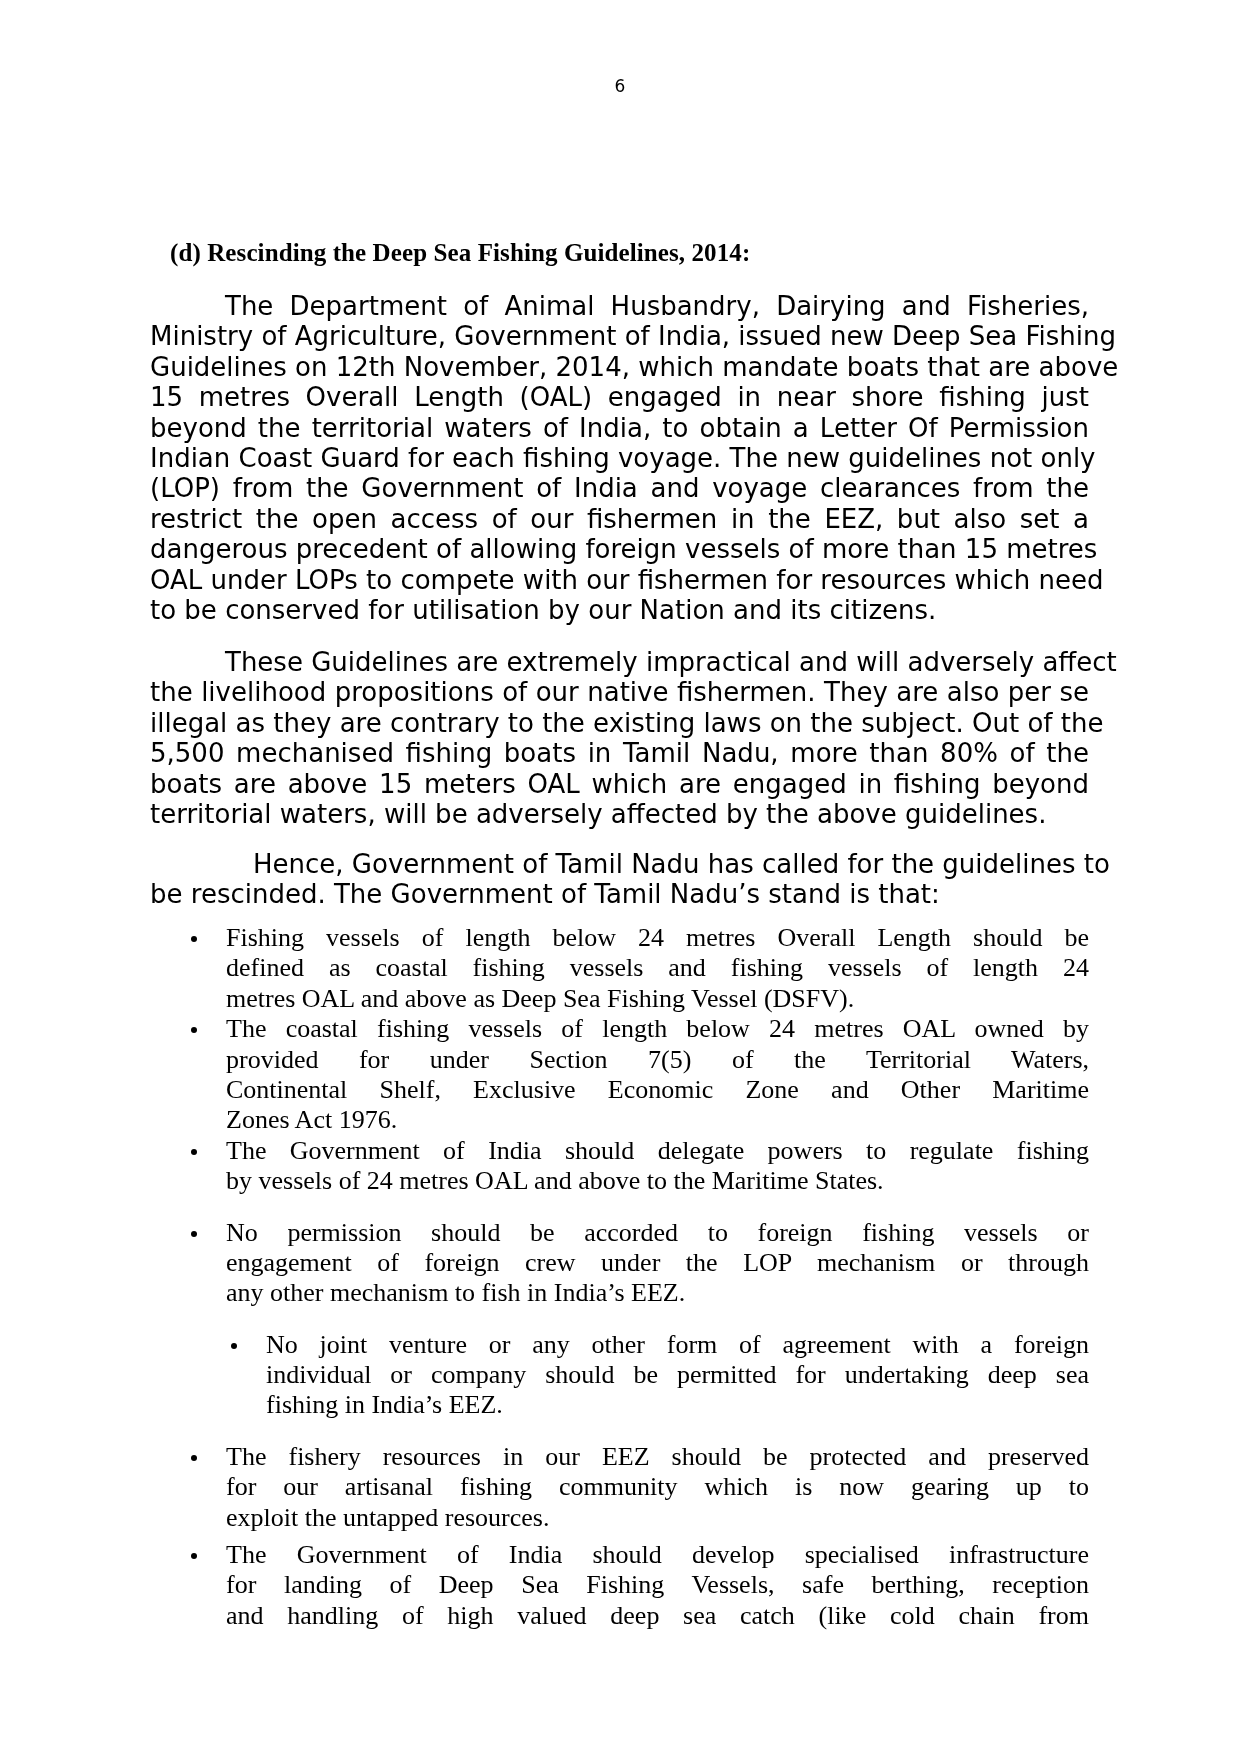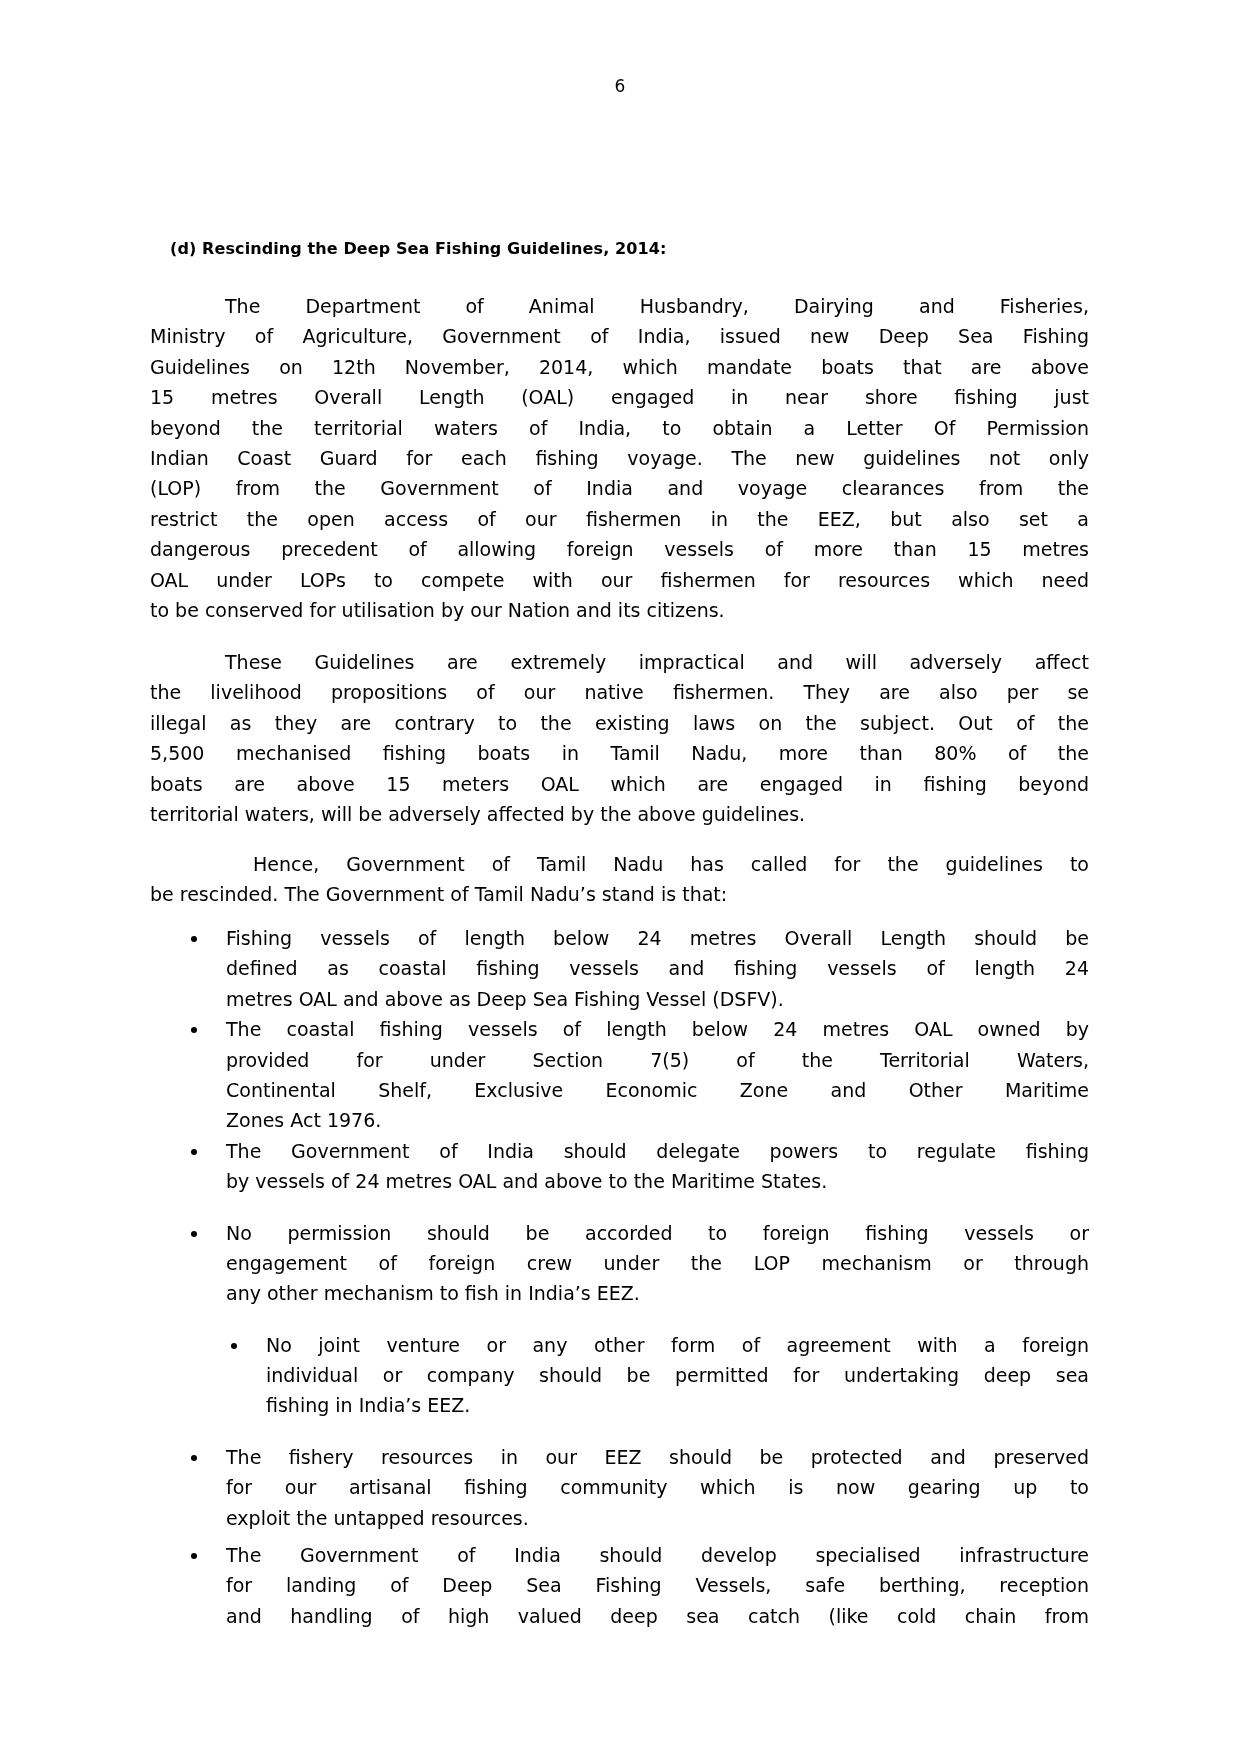--- a/index.html
+++ b/index.html
@@ -6,32 +6,32 @@
   body {
     width: 1240px; height: 1754px; position: relative; overflow: hidden;
     font-family: "DejaVu Sans", sans-serif; color: #000000;
   }
   .page-number {
     position: absolute; top: 76px; left: 0; width: 1240px; text-align: center;
     font-size: 17px; font-family: "DejaVu Sans", sans-serif;
   }
   .heading {
     position: absolute; left: 170px; top: 239px;
-    font-size: 16px; font-weight: bold; white-space: nowrap; letter-spacing: 0.1px;
+    font-size: 25px; font-weight: bold; white-space: nowrap; letter-spacing: 0.1px; font-family: Liberation Serif, serif;
   }
   .block { position: absolute; left: 150px; width: 939px; }
   .line {
     display: block; height: 30.4px; line-height: 30.4px;
-    font-size: 19px; white-space: nowrap;
+    font-size: 26px; white-space: nowrap;
     text-align: justify; text-align-last: justify;
   }
   .line.last { text-align-last: left; }
   .line.indent { padding-left: 75px; }
   .line.indent2 { padding-left: 103px; }
-  .bullet-block { position: absolute; left: 226px; width: 863px; }
+  .bullet-block { position: absolute; left: 226px; width: 863px; font-family: Liberation Serif, serif; }
   .bullet-dot {
     position: absolute; left: -35px; top: 13px; width: 6px; height: 6px;
     border-radius: 50%; background: #000;
   }
   .bullet-item { position: relative; }
 </style>
 </head>
 <body>
 
 <div class="page-number">6</div>

